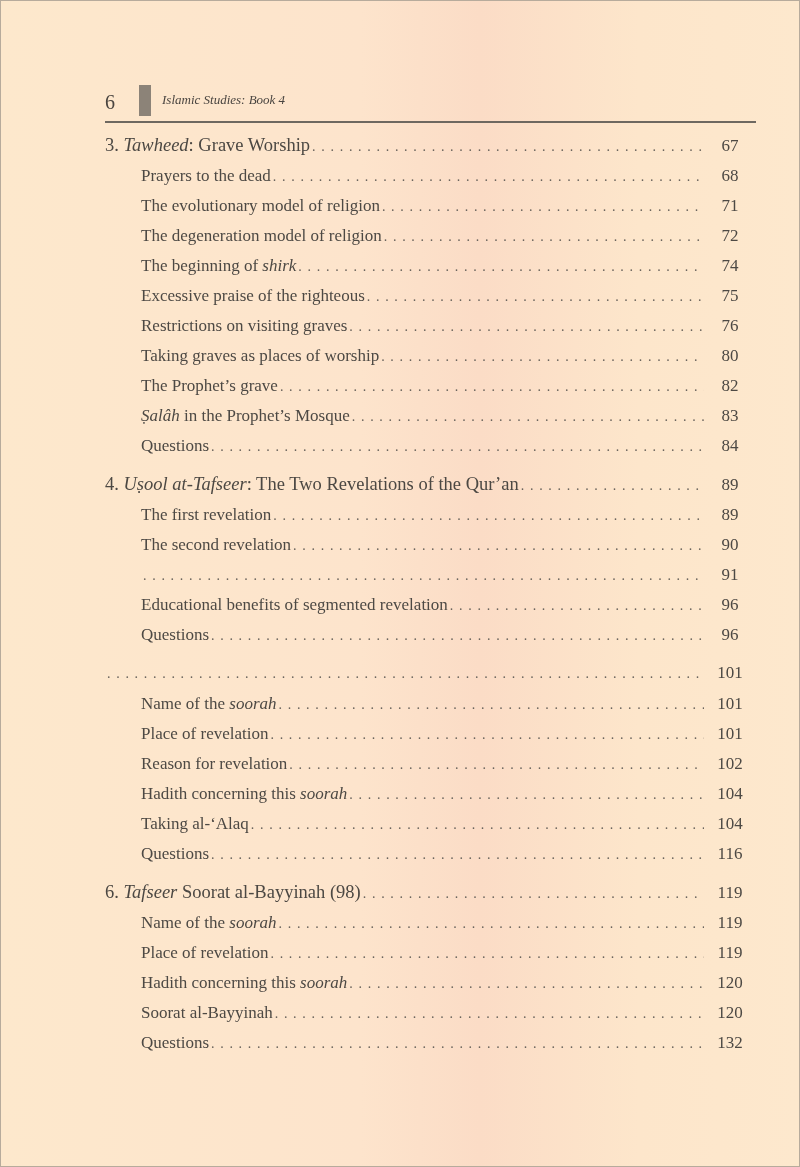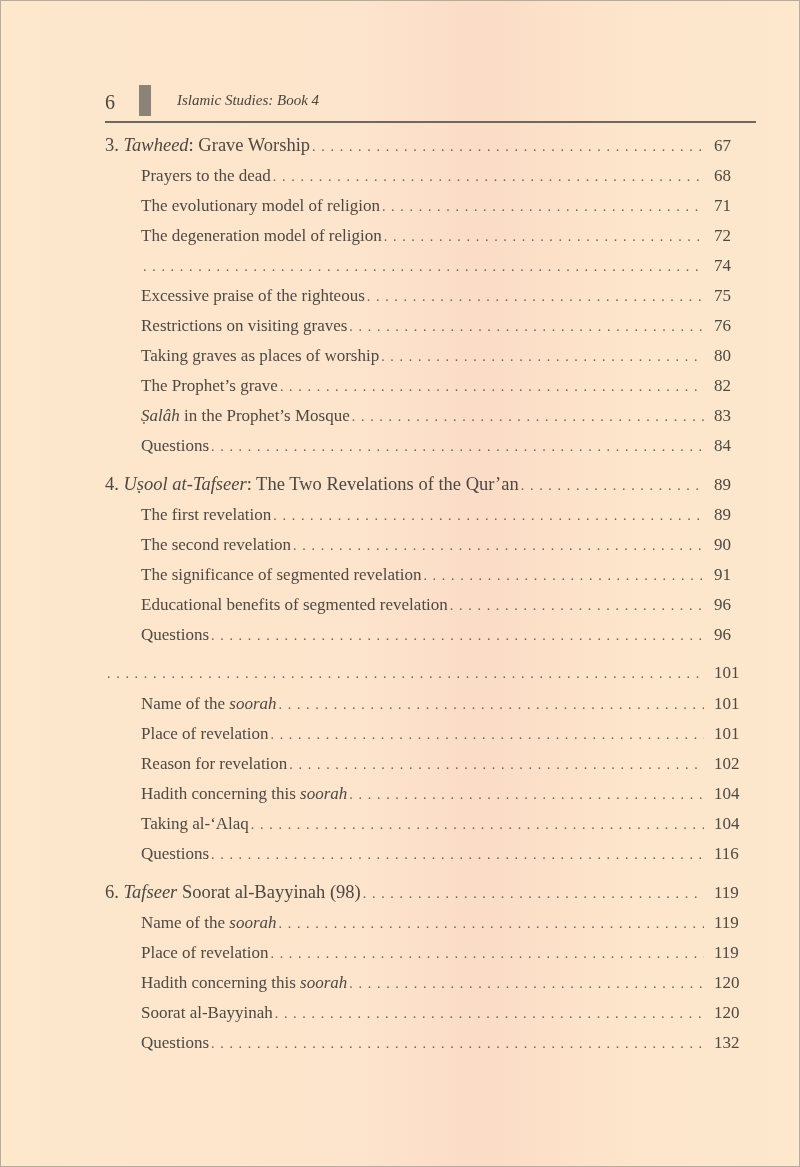--- a/index.html
+++ b/index.html
@@ -41,23 +41,23 @@
     .header-bar {
       position: absolute;
       left: 34px;
       top: 0;
       width: 12px;
       height: 31px;
       background: #8c8378;
     }
     .header-title {
       position: absolute;
-      left: 72px;
+      left: 57px;
       top: 7px;
-      font-size: 15px;
+      font-size: 13px;
       font-style: italic;
       color: #4a4540;
     }
     .header-rule {
       position: absolute;
       left: 0;
       top: 36px;
       width: 651px;
       height: 1.5px;
       background: #6e6860;
@@ -99,21 +99,21 @@
       font-size: 14px;
     }
     .row .leader::before {
       content: ". . . . . . . . . . . . . . . . . . . . . . . . . . . . . . . . . . . . . . . . . . . . . . . . . . . . . . . . . . . . . . . . . . . . . . . . . . . . . . . . . . . . . . . . . . . . . . . . . . . . . . . . . .";
       letter-spacing: 0;
       word-spacing: 2.2px;
     }
     .row .pg {
       flex: 0 0 auto;
       width: 32px;
-      text-align: left;
+      text-align: center;
       font-size: 17px;
     }
     .row.ch .pg { font-size: 17px; }
   </style>
 </head>
 <body>
 
 <div class="page">
 
   <div class="header">
@@ -139,20 +139,21 @@
           <span class="label"><span>The evolutionary model of religion</span><i></i><span></span></span>
           <span class="leader"></span>
           <span class="pg">71</span>
         </div>
         <div class="row sub">
           <span class="label"><span>The degeneration model of religion</span><i></i><span></span></span>
           <span class="leader"></span>
           <span class="pg">72</span>
         </div>
         <div class="row sub">
+          <span class="label"><span>The beginning of </span><i>shirk</i><span></span></span>
           <span class="leader"></span>
           <span class="pg">74</span>
         </div>
         <div class="row sub">
           <span class="label"><span>Excessive praise of the righteous</span><i></i><span></span></span>
           <span class="leader"></span>
           <span class="pg">75</span>
         </div>
         <div class="row sub">
           <span class="label"><span>Restrictions on visiting graves</span><i></i><span></span></span>
@@ -190,21 +191,20 @@
           <span class="label"><span>The first revelation</span><i></i><span></span></span>
           <span class="leader"></span>
           <span class="pg">89</span>
         </div>
         <div class="row sub">
           <span class="label"><span>The second revelation</span><i></i><span></span></span>
           <span class="leader"></span>
           <span class="pg">90</span>
         </div>
         <div class="row sub">
-          <span class="label"><span>The significance of segmented revelation</span><i></i><span></span></span>
           <span class="leader"></span>
           <span class="pg">91</span>
         </div>
         <div class="row sub">
           <span class="label"><span>Educational benefits of segmented revelation</span><i></i><span></span></span>
           <span class="leader"></span>
           <span class="pg">96</span>
         </div>
         <div class="row sub">
           <span class="label"><span>Questions</span><i></i><span></span></span>

